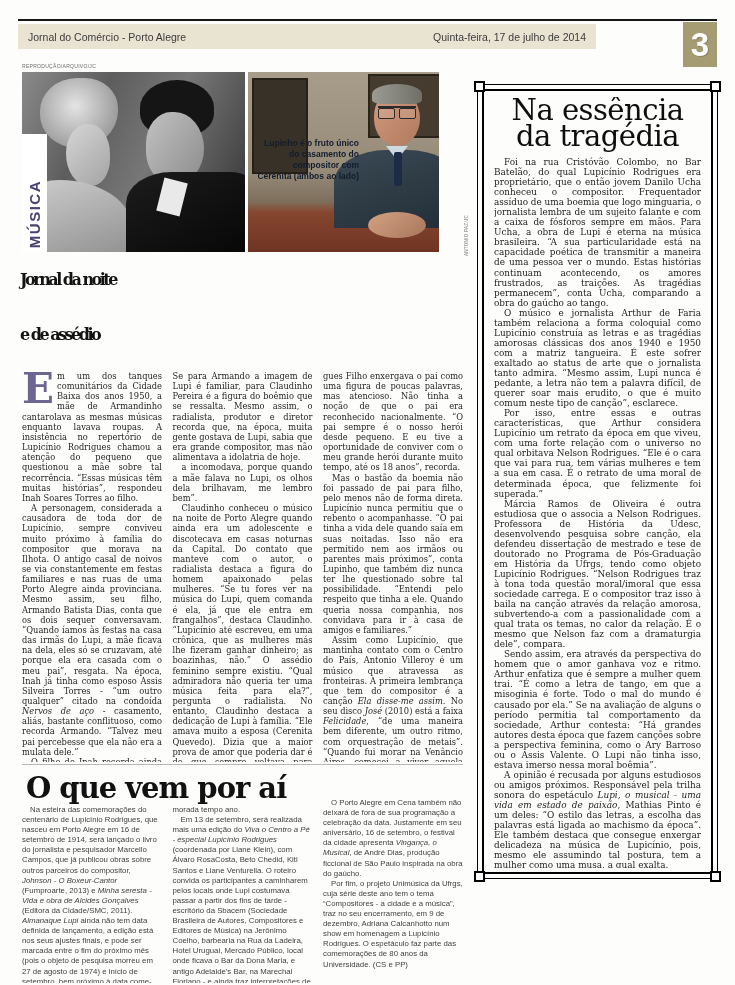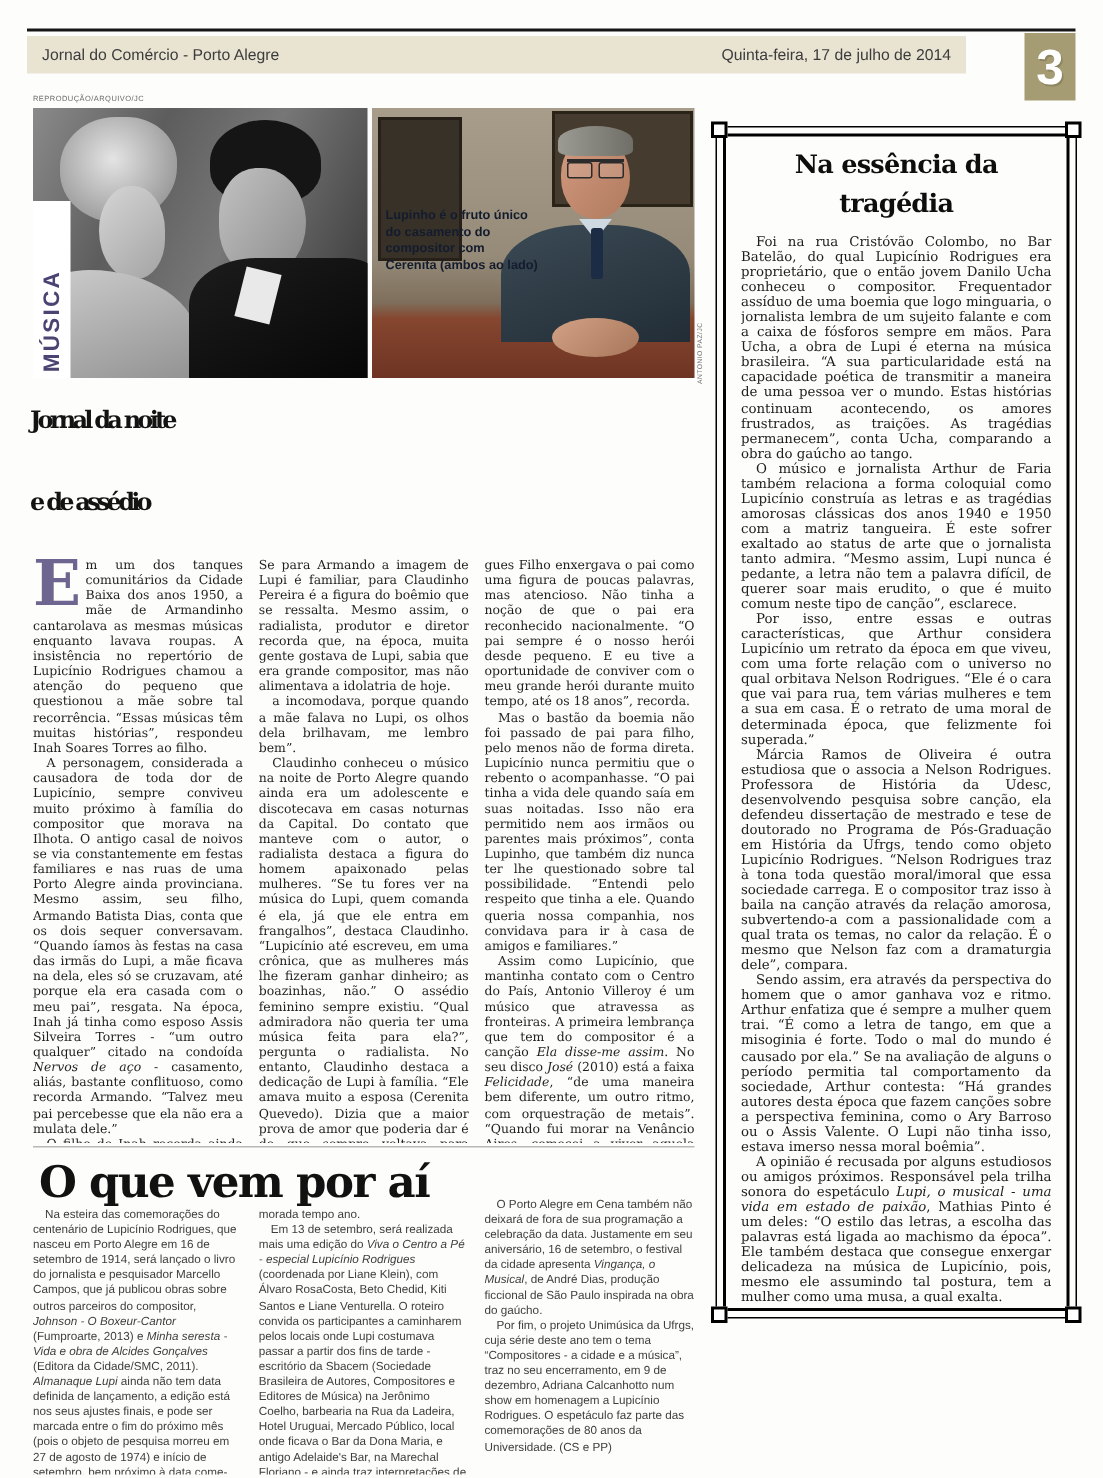--- a/index.html
+++ b/index.html
@@ -2,21 +2,21 @@
 <html lang="pt"><head>
 <meta charset="utf-8">
 <style>
   html,body{margin:0;padding:0;}
   body{width:735px;height:985px;background:#fdfdfc;position:relative;overflow:hidden;
        font-family:"DejaVu Serif",serif;-webkit-font-smoothing:antialiased;}
   .abs{position:absolute;}
 
   
   .top-rule{left:18px;top:19px;width:699px;height:2px;background:#161616;}
-  .header-bar{left:18px;top:24px;width:626px;height:25px;background:#e9e3d2;
+  .header-bar{left:18px;top:24px;width:578px;height:25px;background:#e9e3d2;
       display:flex;justify-content:space-between;align-items:center;padding:0 10px;box-sizing:border-box;
       font-family:"Liberation Sans",sans-serif;font-size:10.5px;color:#3c3c3c;}
   .page-num{left:683px;top:22px;width:34px;height:45px;background:#a69c73;color:#fff;
       display:flex;align-items:center;justify-content:center;
       font-family:"Liberation Sans",sans-serif;font-weight:bold;font-size:33px;
       text-shadow:1px 1px 0 #8d8460;}
 
   
   .credit-top{left:22px;top:63px;font-family:"Liberation Sans",sans-serif;font-size:5px;
       color:#6a6a6a;letter-spacing:.3px;}
@@ -36,22 +36,22 @@
       background:linear-gradient(125deg,#c2c2c2,#8c8c8c);}
   .bw-suit-m{position:absolute;left:104px;top:100px;width:130px;height:90px;border-radius:35% 20% 0 0;
       background:linear-gradient(150deg,#1c1c1c,#050505);}
   .bw-collar{position:absolute;left:138px;top:108px;width:24px;height:34px;background:#e9e9e9;
       transform:rotate(14deg);}
   .music-strip{position:absolute;left:0;bottom:0;width:25px;height:118px;background:#fff;
       display:flex;align-items:flex-end;justify-content:center;padding-bottom:4px;box-sizing:border-box;}
   .music-label{writing-mode:vertical-rl;transform:rotate(180deg);
       font-family:"Liberation Sans",sans-serif;font-weight:bold;font-size:15px;
       letter-spacing:1.5px;color:#4b4372;}
-  .photo-color{left:226px;width:215px;
-      background:linear-gradient(180deg,#a89d8b 0%,#968b79 55%,#7e6f5c 72%,#86462f 78%,#6e3423 100%);}
+  .photo-color{left:226px;width:191px;
+      background:linear-gradient(180deg,#a89d8b 0%,#968b79 55%,#7e6f5c 72%,#86462f 78%,#6e3423 100%);text-align:right;}
   .frame1{position:absolute;left:4px;top:6px;width:52px;height:92px;background:#383128;border:2px solid #262019;}
   .frame2{position:absolute;left:120px;top:2px;width:90px;height:60px;background:#45ureshi3b2e;background:#453b2e;border:2px solid #2a2318;}
   .man-body{position:absolute;left:86px;top:78px;width:126px;height:78px;border-radius:42% 42% 0 0;
       background:linear-gradient(160deg,#3b4a55,#222d36);}
   .man-head{position:absolute;left:126px;top:18px;width:46px;height:56px;border-radius:48% 52% 50% 50%;
       background:linear-gradient(130deg,#d39b80,#b07a5e);}
   .man-hair{position:absolute;left:124px;top:12px;width:50px;height:20px;border-radius:50% 50% 20% 20%;
       background:linear-gradient(90deg,#9b9b94,#6f6f68);}
   .man-glasses{position:absolute;left:130px;top:34px;width:38px;height:10px;
       border-top:2px solid #2b2b2b;display:flex;gap:4px;}
@@ -95,21 +95,21 @@
   .c3{grid-column:3;grid-row:1/3;padding-top:29px;}
 
   
   .sidebar{left:477px;top:84px;width:241px;height:795px;}
   .f-outer{position:absolute;inset:0;border:1.5px solid #000;}
   .f-inner{position:absolute;inset:5px;border:2.5px solid #000;}
   .corner{position:absolute;width:11px;height:11px;background:#fff;border:2px solid #000;box-sizing:border-box;}
   .corner.tl{left:-3px;top:-3px;} .corner.tr{right:-3px;top:-3px;}
   .corner.bl{left:-3px;bottom:-3px;} .corner.br{right:-3px;bottom:-3px;}
   .sb-content{position:absolute;left:17px;right:17px;top:13px;bottom:11px;overflow:hidden;}
-  .sb-title{font-weight:bold;font-size:17px;line-height:26px;letter-spacing:-.5px;color:#0e0e0e;
+  .sb-title{font-weight:normal;font-size:29px;line-height:26px;letter-spacing:-.5px;color:#0e0e0e;
       text-align:center;margin:0 0 8px;}
   .sb-text p{margin:0;font-size:8.9px;line-height:10.05px;text-align:justify;text-indent:10px;color:#1d1d1d;}
 </style>
 </head>
 <body>
 
 <div class="abs top-rule"></div>
 <div class="abs header-bar">
   <span>Jornal do Comércio - Porto Alegre</span>
   <span>Quinta-feira, 17 de julho de 2014</span>

